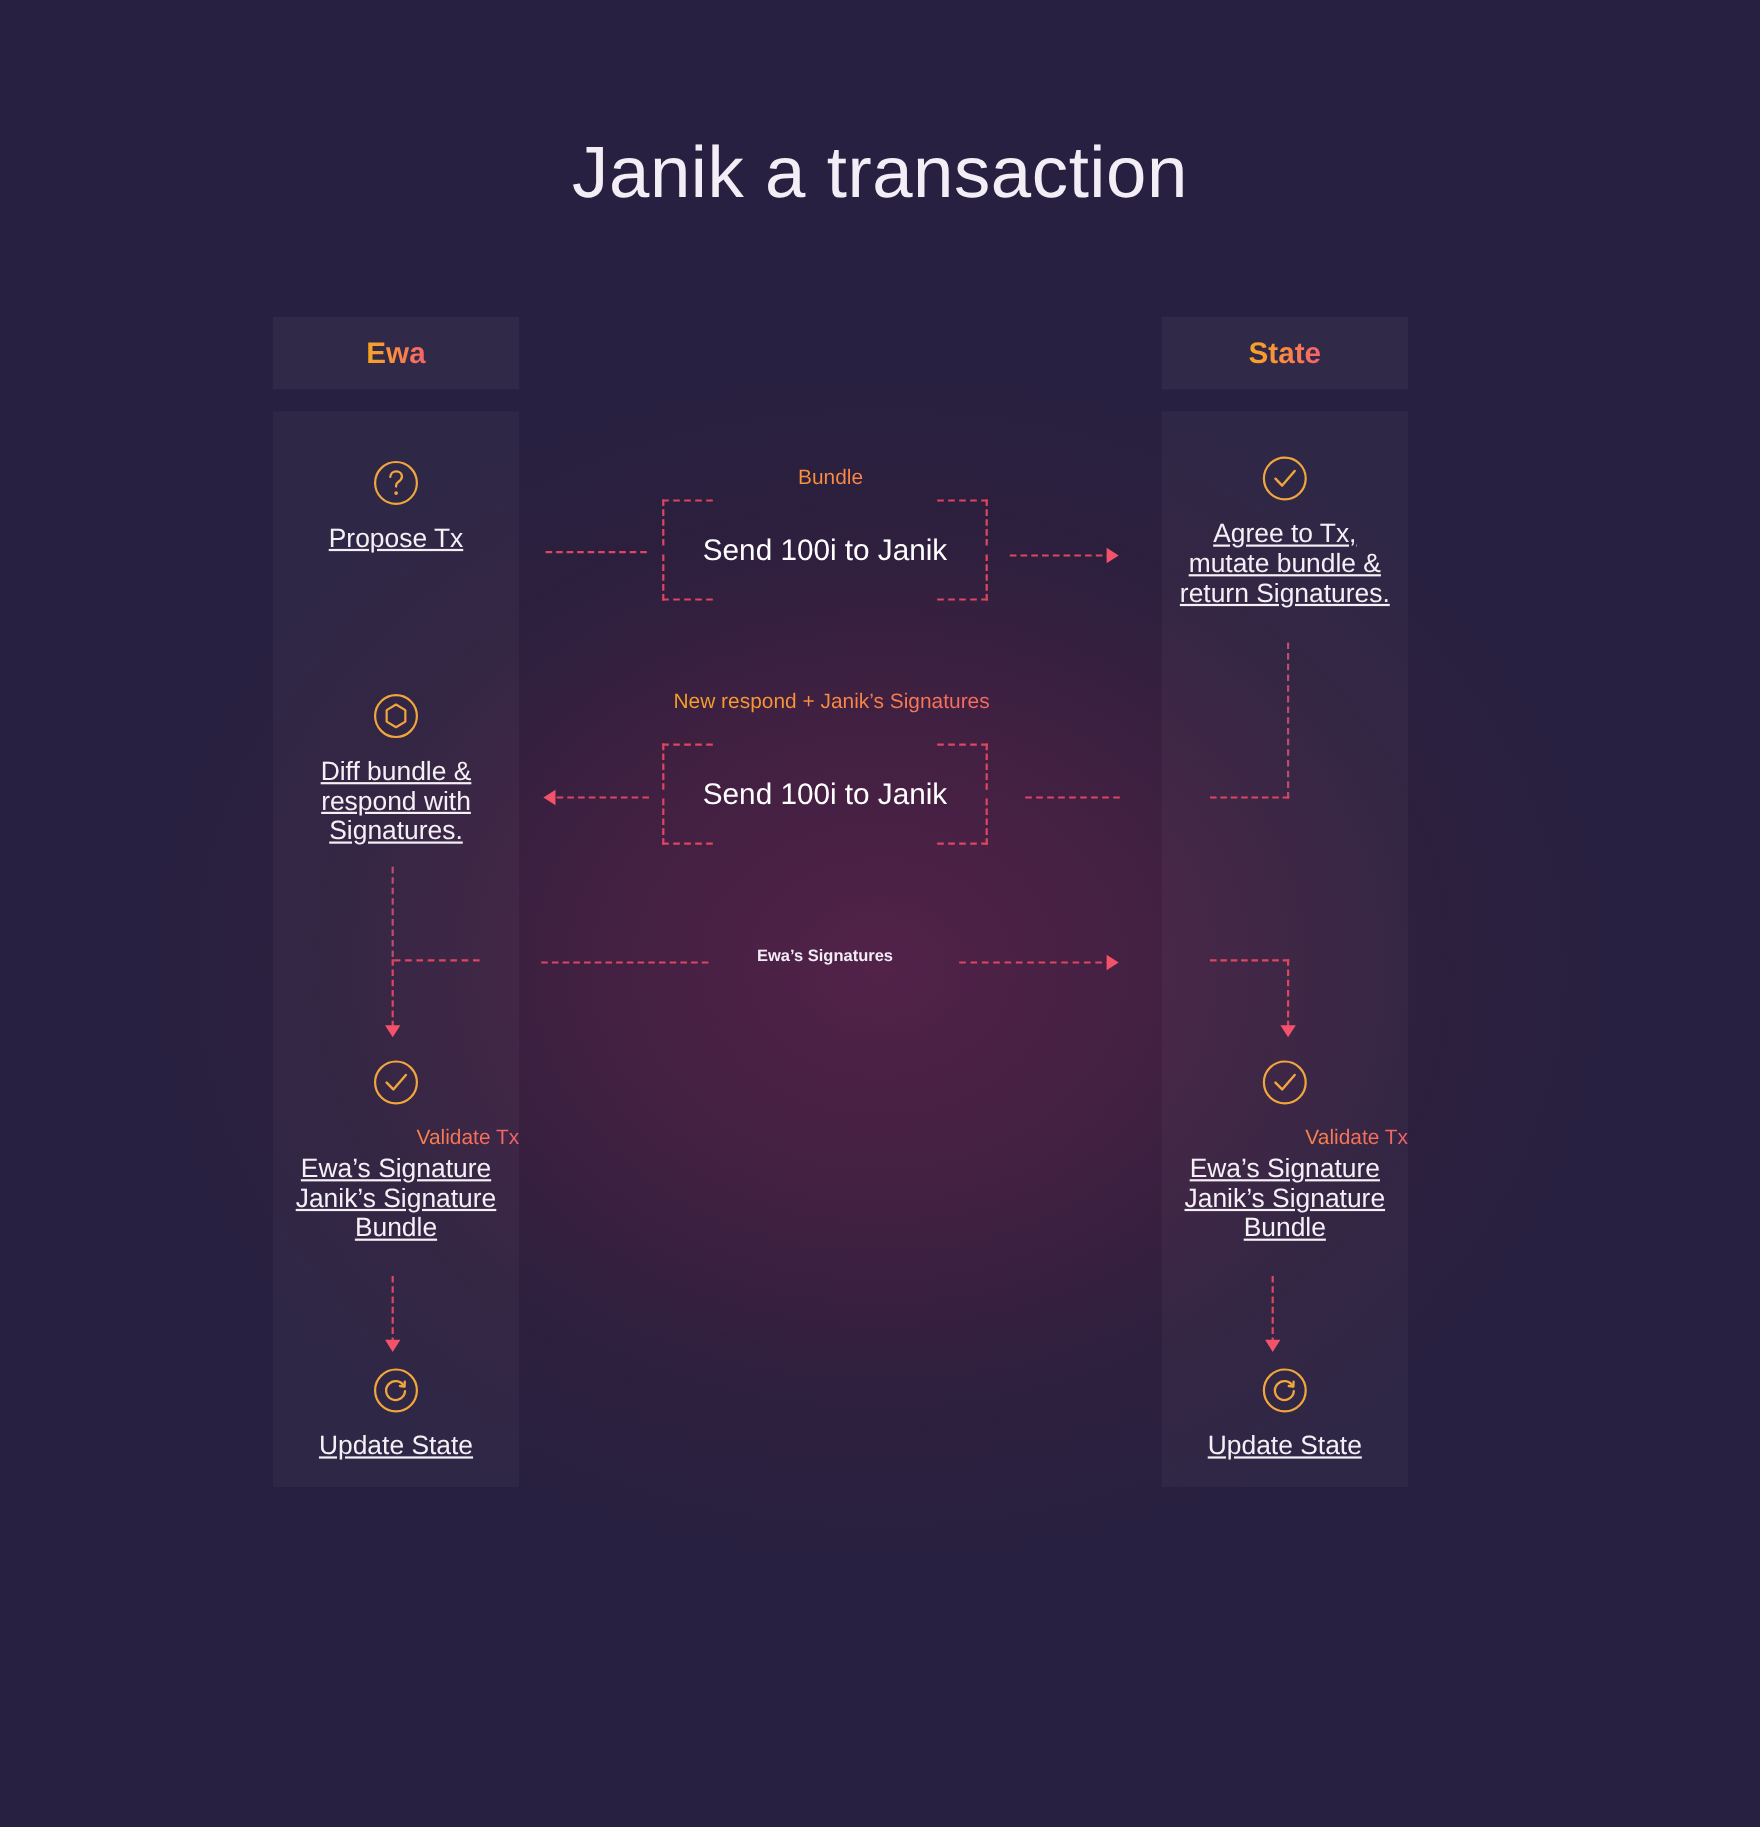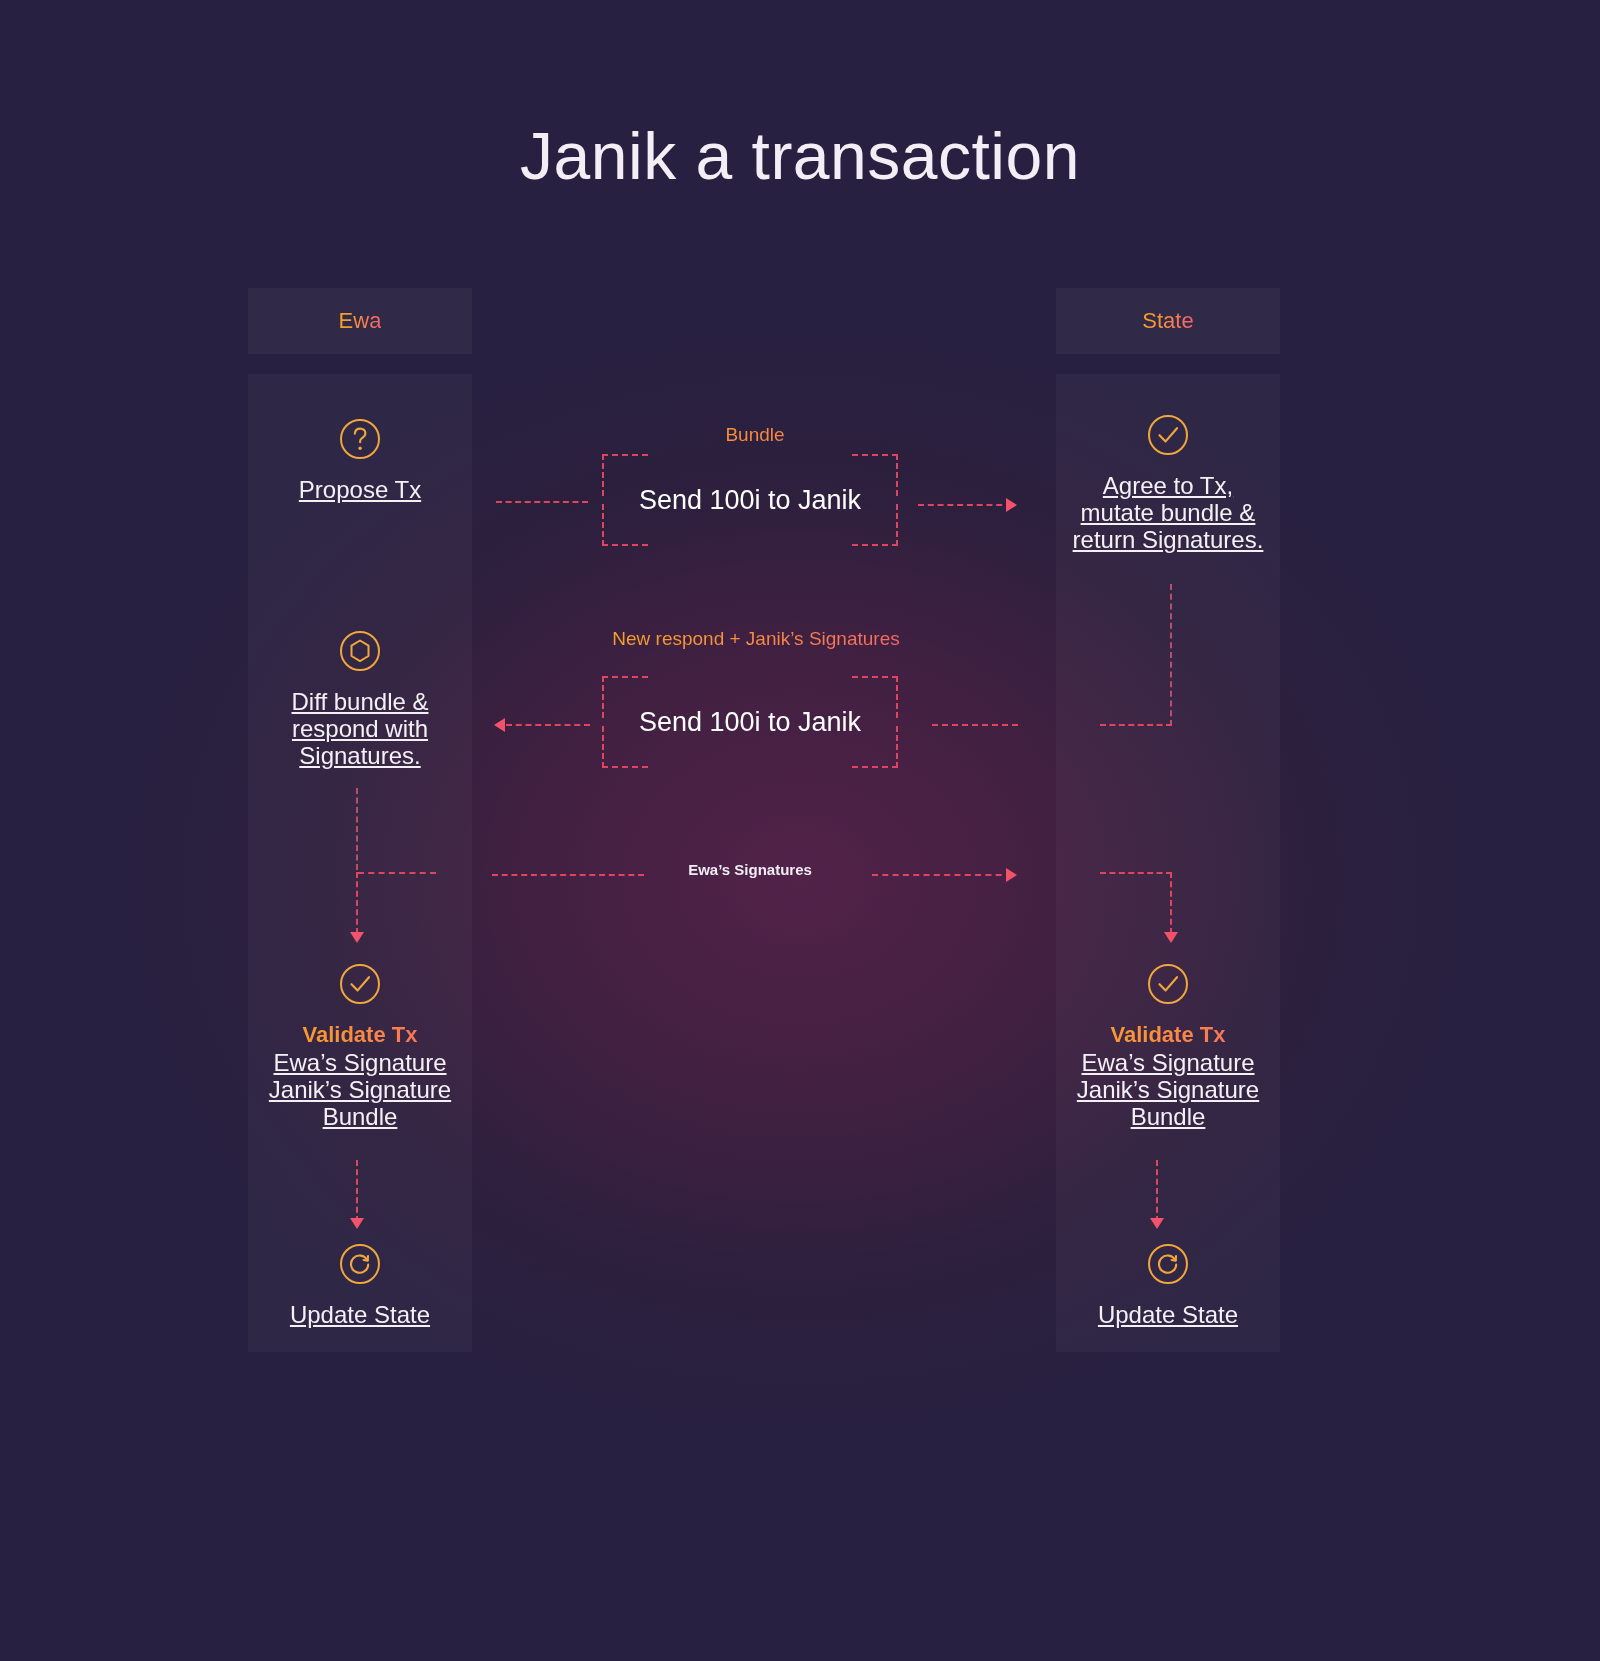--- a/index.html
+++ b/index.html
@@ -56,22 +56,22 @@
     position: absolute;
     top: 288px;
     width: 224px;
     height: 66px;
     background: rgba(255, 255, 255, 0.045);
     display: flex;
     align-items: center;
     justify-content: center;
   }
   .col-head-label {
-    font-size: 22px;
-    font-weight: 400;
+    font-size: 27px;
+    font-weight: 700;
     background: linear-gradient(90deg, #f5a623 0%, #fa8f3d 42%, #f4616b 100%);
     -webkit-background-clip: text;
     background-clip: text;
     color: transparent;
     -webkit-text-fill-color: transparent;
   }
 
   .col-body {
     position: absolute;
     top: 374px;
@@ -94,27 +94,28 @@
   .step-text {
     font-size: 24px;
     line-height: 27px;
     font-weight: 300;
     color: #f4f0f6;
     white-space: pre-line;
     text-decoration: underline;
   }
   .step-title-grad {
     display: block;
-    font-size: 22px;
+    font-size: 19px;
     line-height: 28px;
-    font-weight: 700;
+    font-weight: 400;
     background: linear-gradient(90deg, #f5a623 0%, #fa8f3d 45%, #f4616b 100%);
     -webkit-background-clip: text;
     background-clip: text;
     color: transparent;
+    text-align: right;
     -webkit-text-fill-color: transparent;
   }
 
   
   .s-ewa-1    { top: 418px; }
   .s-ewa-2    { top: 630px; }
   .s-ewa-3    { top: 963px; }
   .s-ewa-4    { top: 1243px; }
   .s-janik-1  { top: 414px; }
   .s-janik-3  { top: 963px; }

